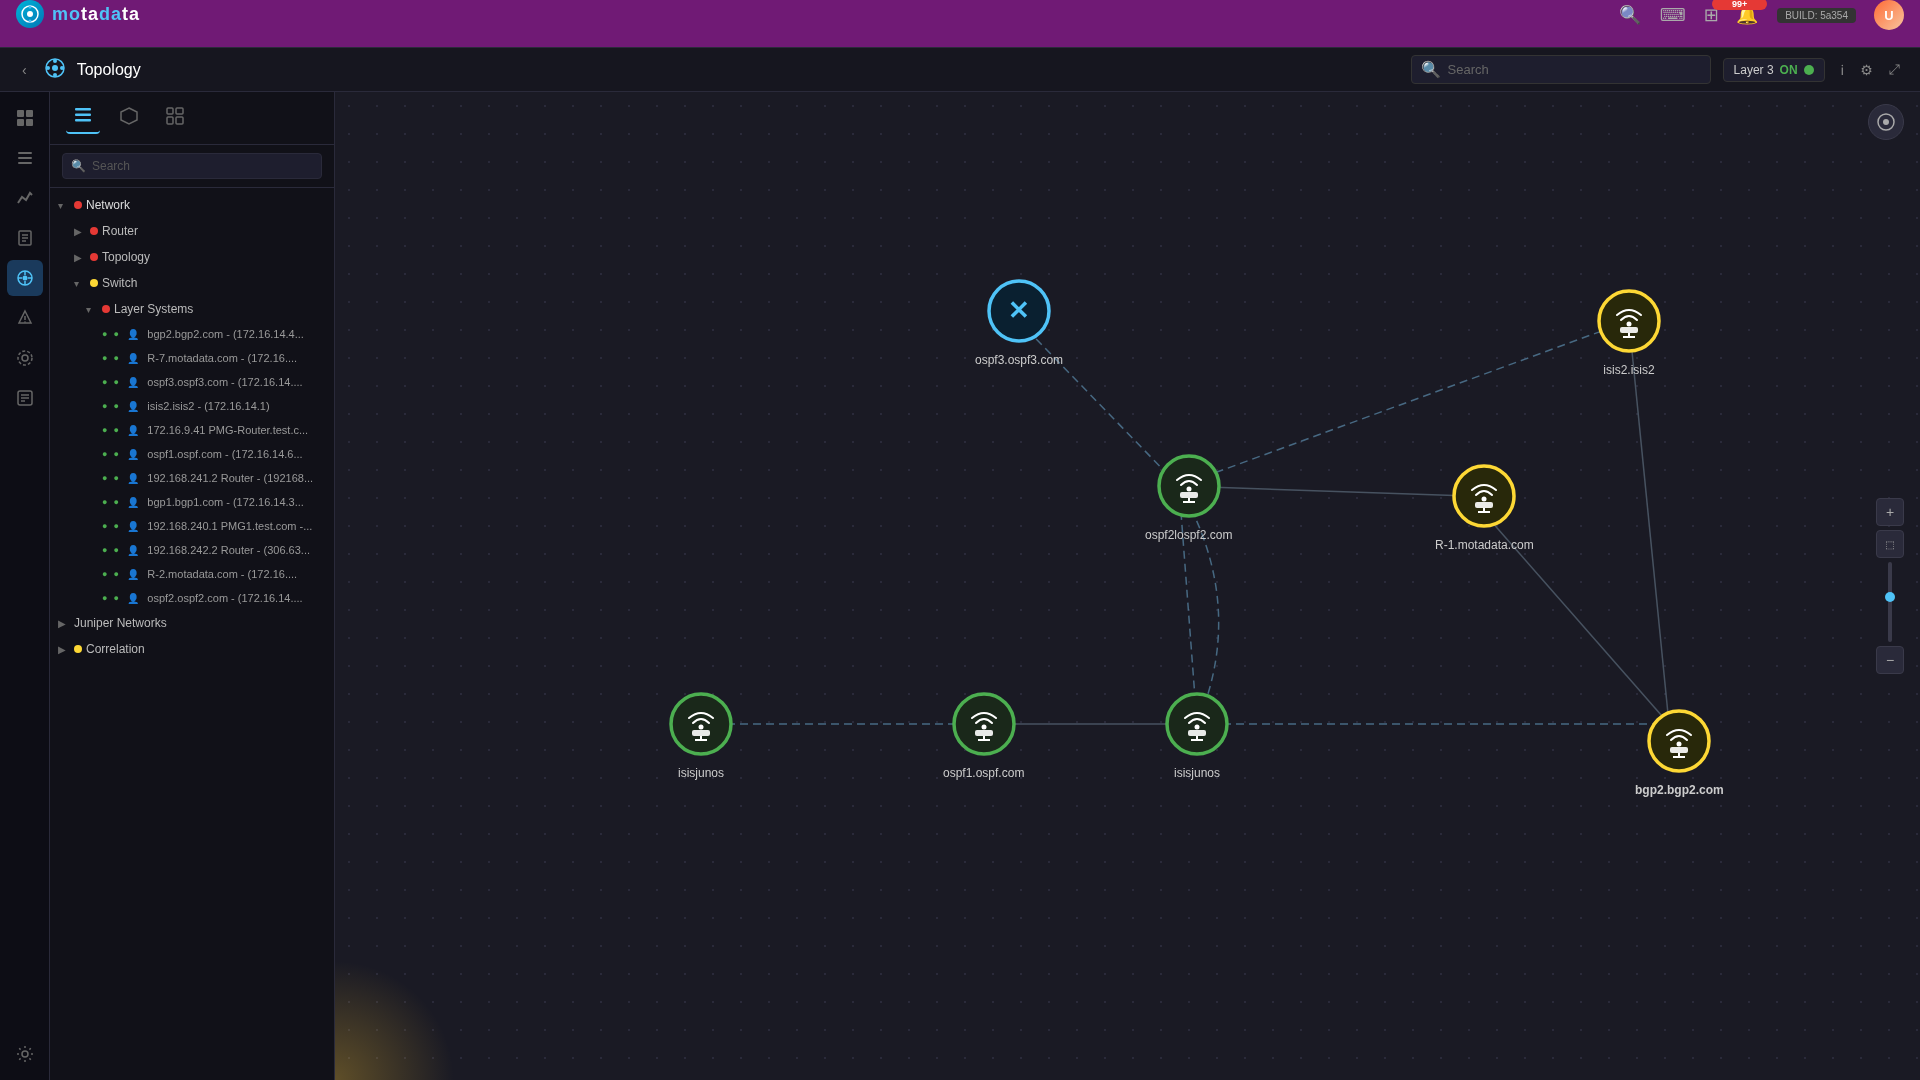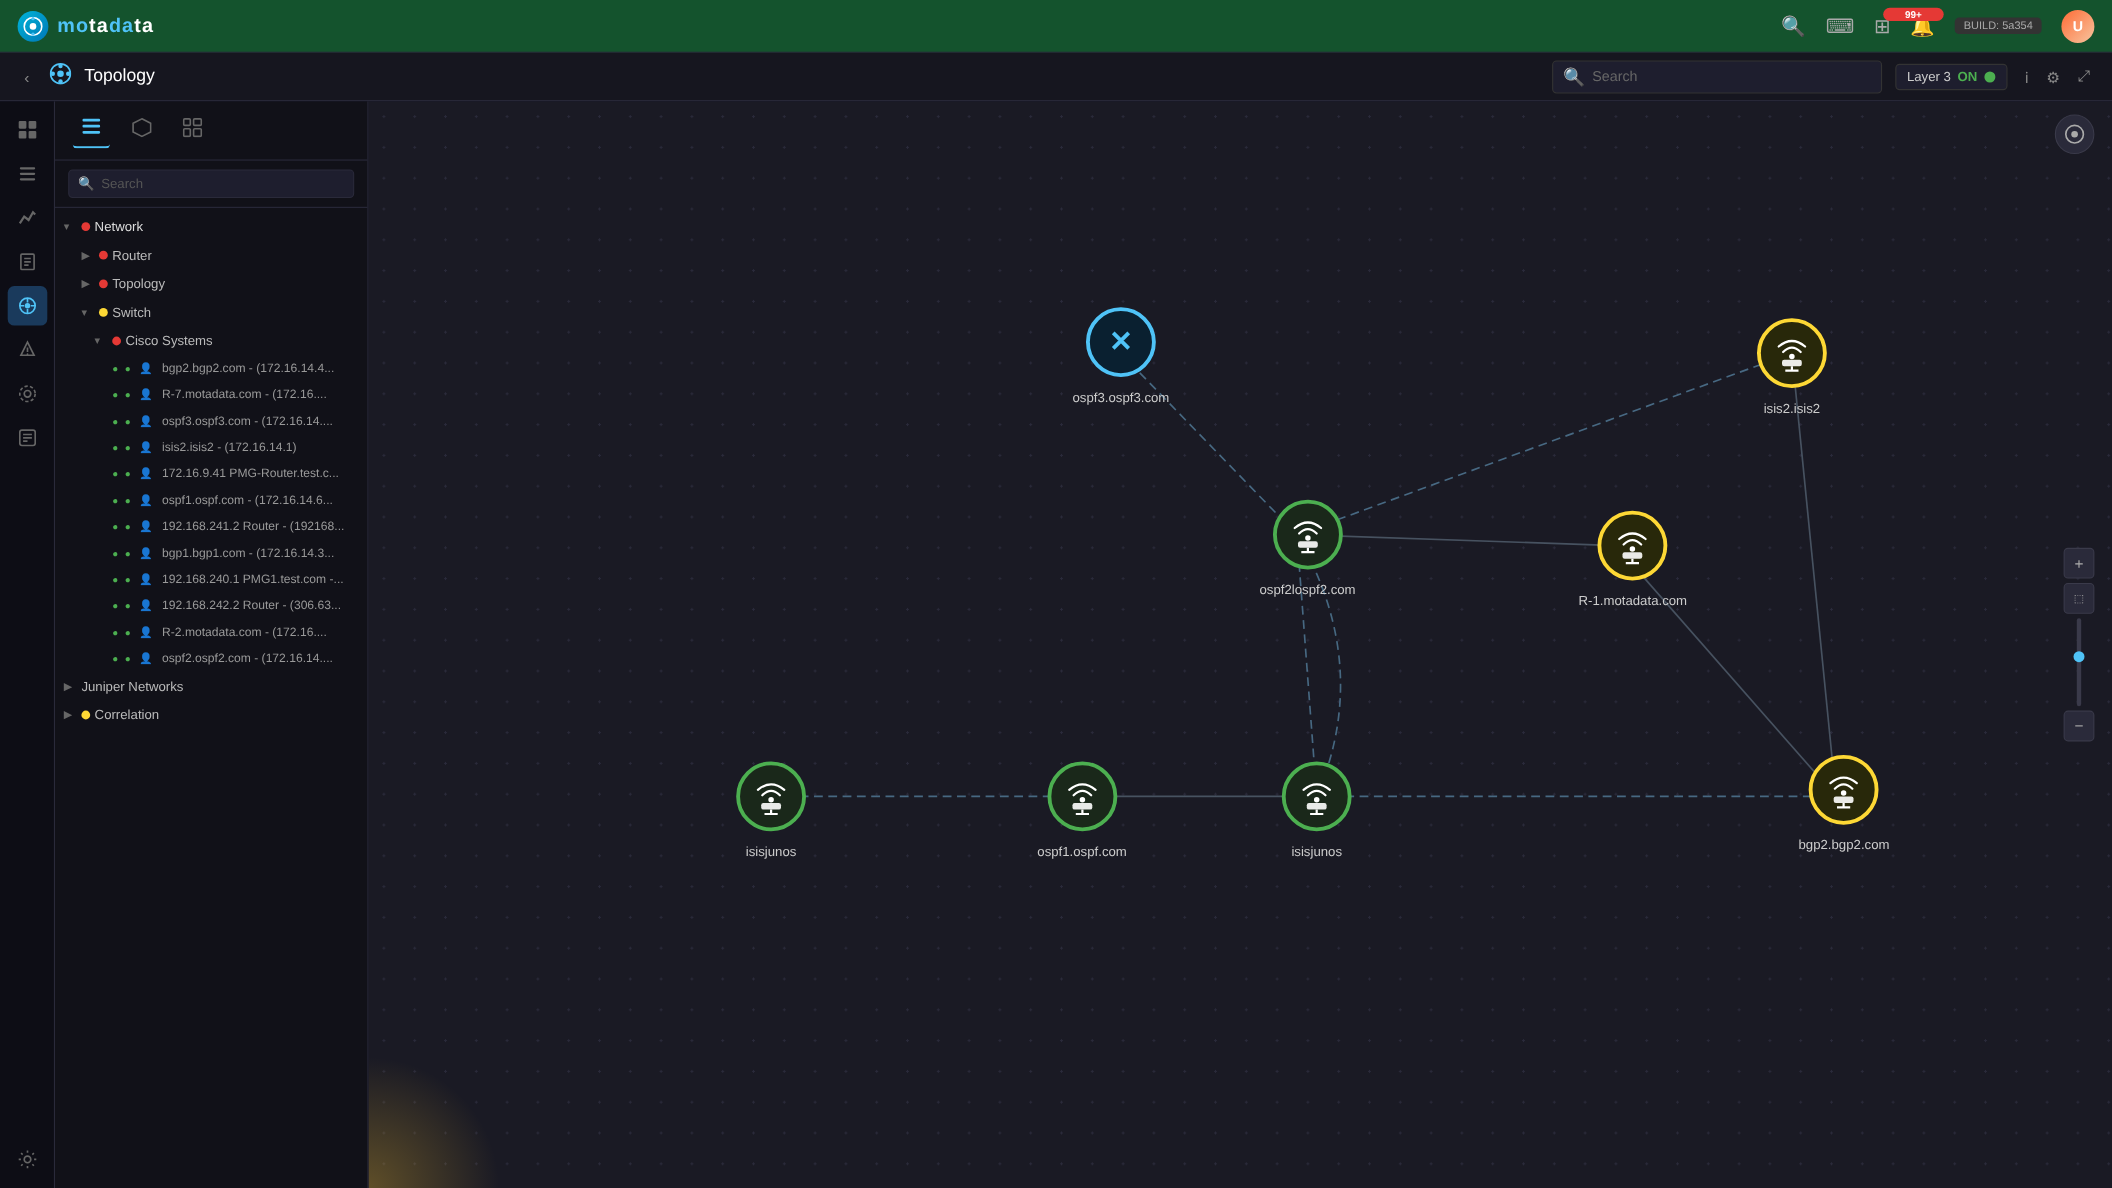--- a/index.html
+++ b/index.html
@@ -1,23 +1,23 @@
 <!DOCTYPE html>
 <html><head>
   <meta charset="utf-8">
   <style>
     * { box-sizing: border-box; margin: 0; padding: 0; }
     body { font-family: 'Segoe UI', Arial, sans-serif; background: #1a1a2e; color: #ccc; width: 1920px; height: 1080px; overflow: hidden; display: flex; flex-direction: column; }
 
     
     .topbar {
       height: 48px;
-      background: #14532d;
-      display: flex;
-      align-items: center;
+      background: #701a75;
+      display: flex;
+      align-items: flex-start;
       padding: 0 16px;
       gap: 12px;
       border-bottom: 1px solid #2a2a3a;
       flex-shrink: 0;
     }
     .topbar-logo { display: flex; align-items: center; gap: 8px; }
     .logo-circle { width: 28px; height: 28px; border-radius: 50%; background: linear-gradient(135deg, #00b4d8, #0077b6); display: flex; align-items: center; justify-content: center; font-size: 14px; color: white; font-weight: bold; }
     .logo-text { color: #fff; font-size: 18px; font-weight: 600; letter-spacing: 1px; }
     .topbar-spacer { flex: 1; }
     .topbar-icons { display: flex; align-items: center; gap: 18px; }
@@ -412,21 +412,21 @@
           <span class="tree-arrow">▾</span>
           <span class="tree-dot dot-yellow"></span>
           <span class="tree-label">Switch</span>
         </div>
       </div>
 
       <div class="tree-item">
         <div class="tree-row" style="padding-left:36px">
           <span class="tree-arrow">▾</span>
           <span class="tree-dot dot-red"></span>
-          <span class="tree-label">Cisco Systems</span>
+          <span class="tree-label">Layer Systems</span>
         </div>
       </div>
 
       <div id="device-list">
           <div class="tree-item">
             <div class="tree-row" style="padding-left:52px">
     <span style="color:#4caf50; font-size:9px; margin-right:2px">●</span>
     <span style="color:#4caf50; font-size:9px; margin-right:4px">●</span>
     <span style="font-size:10px; margin-right:4px">👤</span>
     <span class="tree-label" style="font-size:11px; color:#999">bgp2.bgp2.com - (172.16.14.4...</span>
@@ -668,21 +668,21 @@
         <path d="M26 33 Q34 25 42 33"></path>
         <circle cx="34" cy="37" r="2.5" fill="white" stroke="none"></circle>
       </g>
 
       <rect x="25" y="40" width="18" height="6" rx="2" fill="white" opacity="0.9"></rect>
       <line x1="34" y1="46" x2="34" y2="50" stroke="white" stroke-width="2"></line>
       <line x1="28" y1="50" x2="40" y2="50" stroke="white" stroke-width="2"></line>
     </svg></div>
     <div class="node-label">isisjunos</div>
   </div>
-      <div class="node" style="left: 1300px; top: 592px;">
+      <div class="node" style="left: 1300px; top: 615px; font-weight: bold;">
     <div><svg width="68" height="68" viewBox="0 0 68 68">
       <circle cx="34" cy="34" r="30" fill="#28280a" stroke="#fdd835" stroke-width="3.5"></circle>
 
       <g fill="none" stroke="white" stroke-width="2" stroke-linecap="round">
         <path d="M22 28 Q34 18 46 28"></path>
         <path d="M26 33 Q34 25 42 33"></path>
         <circle cx="34" cy="37" r="2.5" fill="white" stroke="none"></circle>
       </g>
 
       <rect x="25" y="40" width="18" height="6" rx="2" fill="white" opacity="0.9"></rect>

